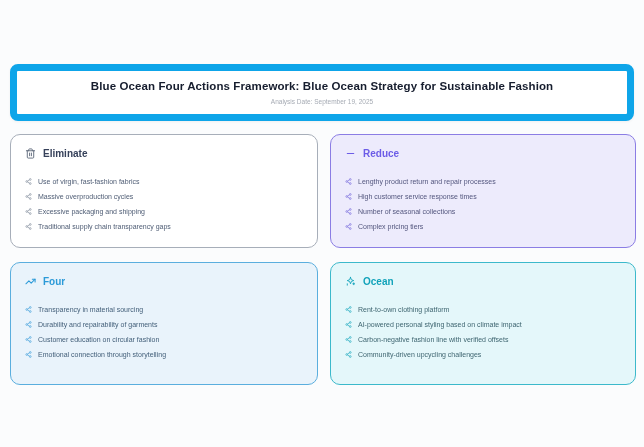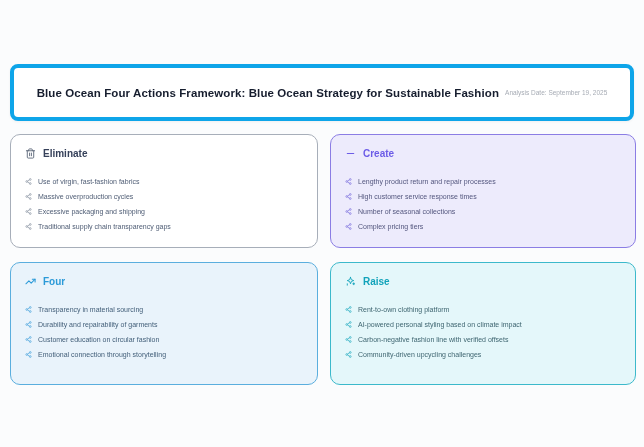--- a/index.html
+++ b/index.html
@@ -6,23 +6,23 @@
   body {
     width:644px; height:447px;
     background:#fbfcfd;
     font-family:"Liberation Sans", sans-serif;
     position:relative; overflow:hidden;
   }
 
   
   .header-card {
     position:absolute; left:10px; top:64px; width:624px; height:57px;
-    background:#ffffff; border:4px solid #0ea5e9; border-radius:8px;
+    background:#ffffff; border:7px solid #0ea5e9; border-radius:8px;
     box-shadow:0 1px 3px rgba(0,0,0,0.05);
-    display:flex; flex-direction:row; align-items:center; justify-content:center;
+    display:flex; flex-direction:column; align-items:center; justify-content:center;
     gap:6px; box-sizing:border-box; text-align:center;
   }
   .header-title { font-size:11.5px; font-weight:bold; color:#161d2e; letter-spacing:.1px; }
   .header-subtitle { font-size:6.5px; color:#a6abb4; }
 
   
   .grid {
     position:absolute; left:10px; top:134px; width:626px;
     display:grid;
     grid-template-columns:308px 306px;
@@ -135,21 +135,21 @@
         </span>
       <span>Traditional supply chain transparency gaps</span>
     </div>
   </div>
 
   <div class="card q-reduce">
     <div class="card-title-row">
       <svg viewBox="0 0 24 24" fill="none" stroke="currentColor" stroke-width="2.5" stroke-linecap="round">
           <line x1="5" y1="12" x2="19" y2="12"></line>
         </svg>
-      <span>Create</span>
+      <span>Reduce</span>
     </div>
     <div class="item">
       <span class="item-icon">
           <svg viewBox="0 0 24 24" fill="none" stroke="currentColor" stroke-width="2.4">
             <circle cx="18" cy="5" r="3"></circle>
             <circle cx="6" cy="12" r="3"></circle>
             <circle cx="18" cy="19" r="3"></circle>
             <line x1="8.6" y1="13.5" x2="15.4" y2="17.5"></line>
             <line x1="15.4" y1="6.5" x2="8.6" y2="10.5"></line>
           </svg>
@@ -253,21 +253,21 @@
   </div>
 
   <div class="card q-create">
     <div class="card-title-row">
       <svg viewBox="0 0 24 24" fill="none" stroke="currentColor" stroke-width="2" stroke-linecap="round" stroke-linejoin="round">
           <path d="M12 3l1.9 5.1L19 10l-5.1 1.9L12 17l-1.9-5.1L5 10l5.1-1.9L12 3z"></path>
           <path d="M19 15v4"></path>
           <path d="M17 17h4"></path>
           <path d="M5 17v3"></path>
         </svg>
-      <span>Raise</span>
+      <span>Ocean</span>
     </div>
     <div class="item">
       <span class="item-icon">
           <svg viewBox="0 0 24 24" fill="none" stroke="currentColor" stroke-width="2.4">
             <circle cx="18" cy="5" r="3"></circle>
             <circle cx="6" cy="12" r="3"></circle>
             <circle cx="18" cy="19" r="3"></circle>
             <line x1="8.6" y1="13.5" x2="15.4" y2="17.5"></line>
             <line x1="15.4" y1="6.5" x2="8.6" y2="10.5"></line>
           </svg>

